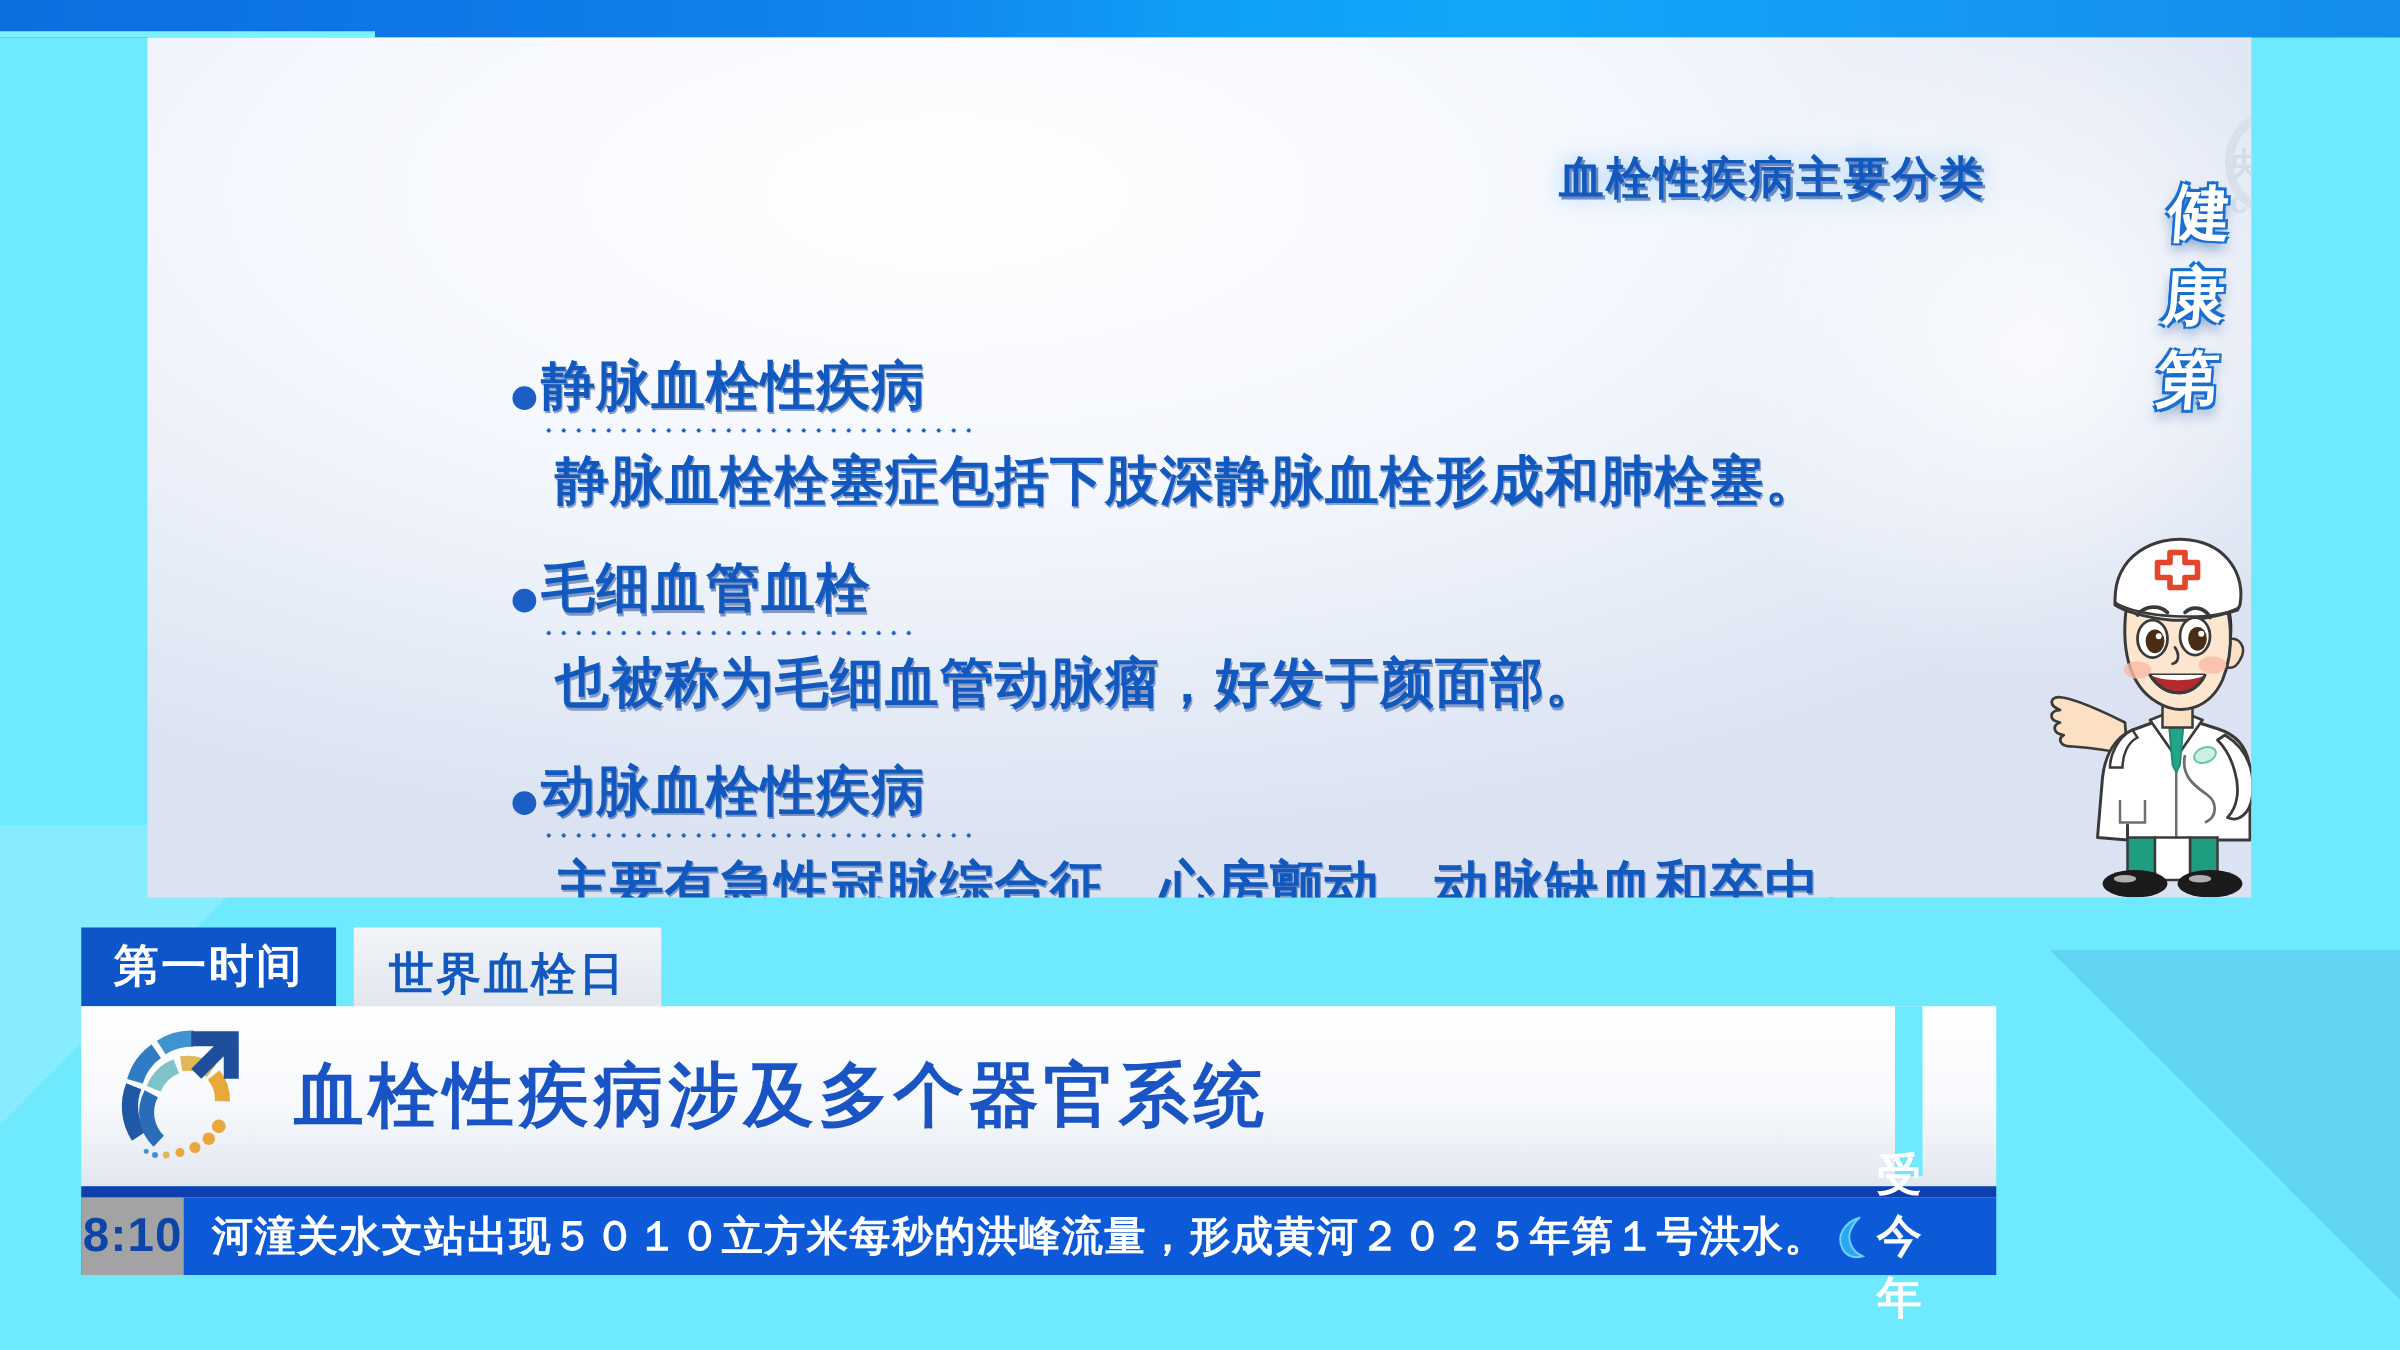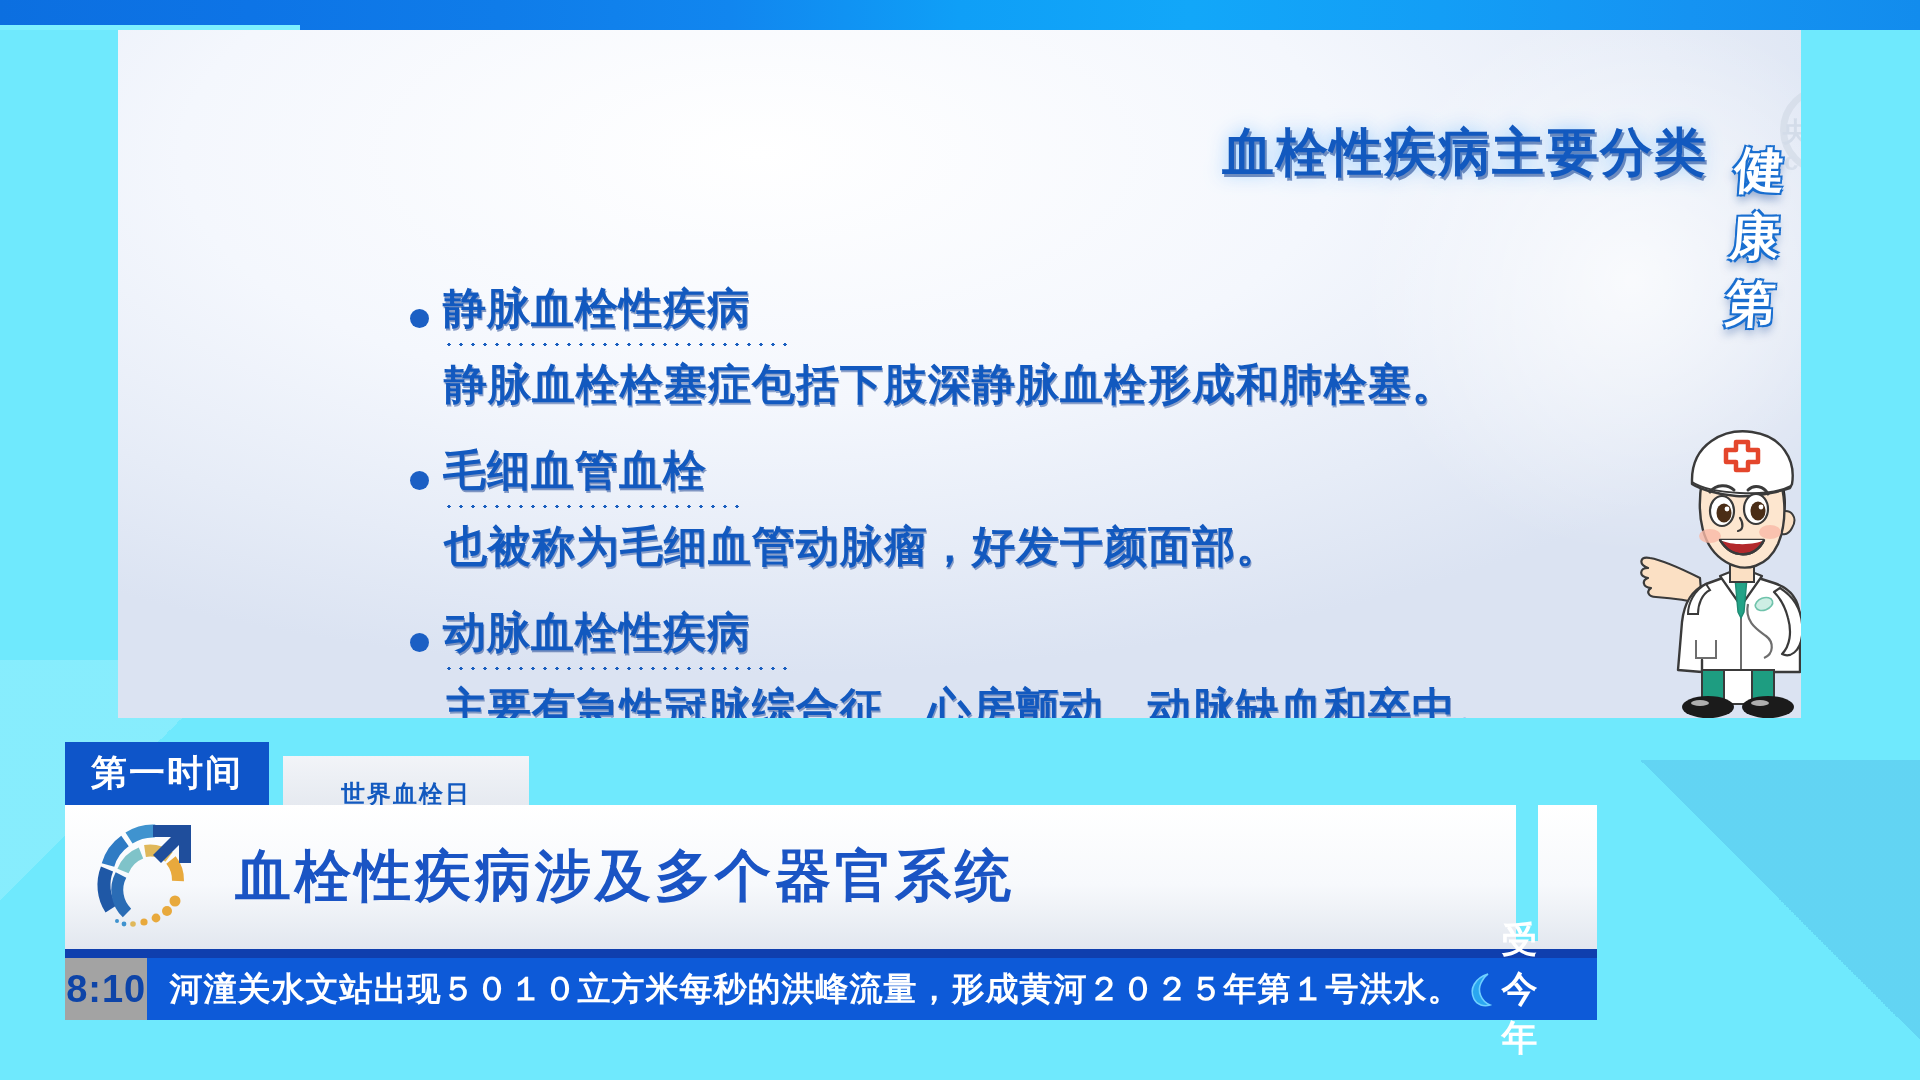--- a/index.html
+++ b/index.html
@@ -39,22 +39,22 @@
   .cctv .row1{font-size:62px;font-weight:700;letter-spacing:-3px;color:#e3eaf3;
     text-shadow:0 2px 0 #ffffff, 0 -1px 0 #cfd8e6;line-height:1;display:flex;align-items:center;}
   .cctv .two{display:inline-flex;align-items:center;justify-content:center;
     width:58px;height:58px;border-radius:50%;margin-left:8px;font-size:50px;}
   .cctv .rule{width:218px;height:7px;background:#e6ecf4;border-radius:4px;margin:2px 0 4px 2px;}
   .cctv .row2{font-size:34px;font-weight:700;color:#e2e9f2;letter-spacing:22px;
     text-shadow:0 1px 0 #fff;padding-left:62px;}
 
   
   .slide-title{
-    position:absolute;left:1104px;top:88px;
-    font-size:52px;font-weight:700;color:#1259bf;letter-spacing:2px;
+    position:absolute;left:1129px;top:88px;
+    font-size:36px;font-weight:700;color:#1259bf;letter-spacing:2px;
     text-shadow:2px 3px 0 rgba(18,60,140,.55), 0 0 18px rgba(140,200,255,.9);
     white-space:nowrap;
     font-family:Liberation Mono, monospace;
   }
 
   
   .watermark{position:absolute;left:1620px;top:60px;width:190px;height:120px;
     color:#ccd6e4;opacity:.75;pointer-events:none;}
   .watermark .wm-ring{position:absolute;left:42px;top:-4px;width:74px;height:74px;border-radius:50%;
     border:7px solid #d4dce8;}
@@ -63,41 +63,41 @@
 
   
   .badge{position:absolute;left:1612px;top:170px;height:74px;display:flex;align-items:center;gap:2px;
     transform:skewX(-4deg);}
   .badge .bw{font-size:50px;font-weight:700;color:#ffffff;
     text-shadow:0 0 2px #1a6fd0,2px 2px 0 #1a6fd0,-2px 2px 0 #1a6fd0,2px -2px 0 #1a6fd0,-2px -2px 0 #1a6fd0, 0 6px 10px rgba(20,70,150,.55);}
 
   
   .bullets{position:absolute;left:292px;top:250px;width:1180px;}
   .b-item{margin-bottom:28px;position:relative;}
-  .b-head{display:flex;align-items:center;gap:14px;}
+  .b-head{display:flex;align-items:center;gap:4px;}
   .b-dot{width:19px;height:19px;border-radius:50%;background:#1b5fc4;flex:none;margin-top:12px;}
   .b-term{position:relative;font-size:43px;font-weight:700;color:#1259bf;letter-spacing:1px;
     text-shadow:1px 2px 0 rgba(20,60,140,.5);padding-bottom:6px;}
   .b-term:after{content:"";position:absolute;left:0;right:-36px;bottom:-2px;height:4px;
     background-image:radial-gradient(circle,#1a5fc0 1.6px,rgba(0,0,0,0) 1.7px);
     background-size:12px 5px;background-repeat:repeat-x;}
   .b-desc{font-size:43px;font-weight:700;color:#1259bf;letter-spacing:1px;margin-top:12px;
     margin-left:34px;text-shadow:1px 2px 0 rgba(20,60,140,.45);white-space:nowrap;}
 
   
   .doc{position:absolute;left:1522px;top:378px;width:220px;height:310px;}
 
   
   .lt{position:absolute;left:65px;top:742px;width:1532px;height:63px;display:flex;}
   .lt-prog{width:204px;height:63px;background:#0e55c9;display:flex;align-items:center;justify-content:center;
     color:#ffffff;font-size:36px;font-weight:700;letter-spacing:2px;}
   .lt-gap{width:14px;background:#6fe9fd;}
   .lt-topic{width:246px;height:75px;background:linear-gradient(180deg,#f2f4f8,#dfe4ec);
     display:flex;align-items:center;justify-content:center;
-    color:#1259bf;font-size:24px;font-weight:700;letter-spacing:2px;margin-top:14px;}
+    color:#1259bf;font-size:36px;font-weight:700;letter-spacing:2px;}
 
   .hl{position:absolute;left:65px;top:805px;width:1532px;height:144px;
     background:linear-gradient(180deg,#ffffff 0%,#f7f9fc 55%,#e2e7ef 100%);
     display:flex;align-items:center;border-bottom:9px solid #0f3fae;}
   .hl-logo{width:128px;height:128px;margin-left:18px;flex:none;position:relative;}
   .hl-text{font-size:56px;font-weight:700;color:#1a54c4;letter-spacing:4px;margin-left:24px;}
   .hl-cap{position:absolute;left:1516px;top:805px;width:22px;height:136px;background:#6fe9fd;}
 
   
   .tk{position:absolute;left:65px;top:958px;width:1532px;height:62px;display:flex;align-items:stretch;

